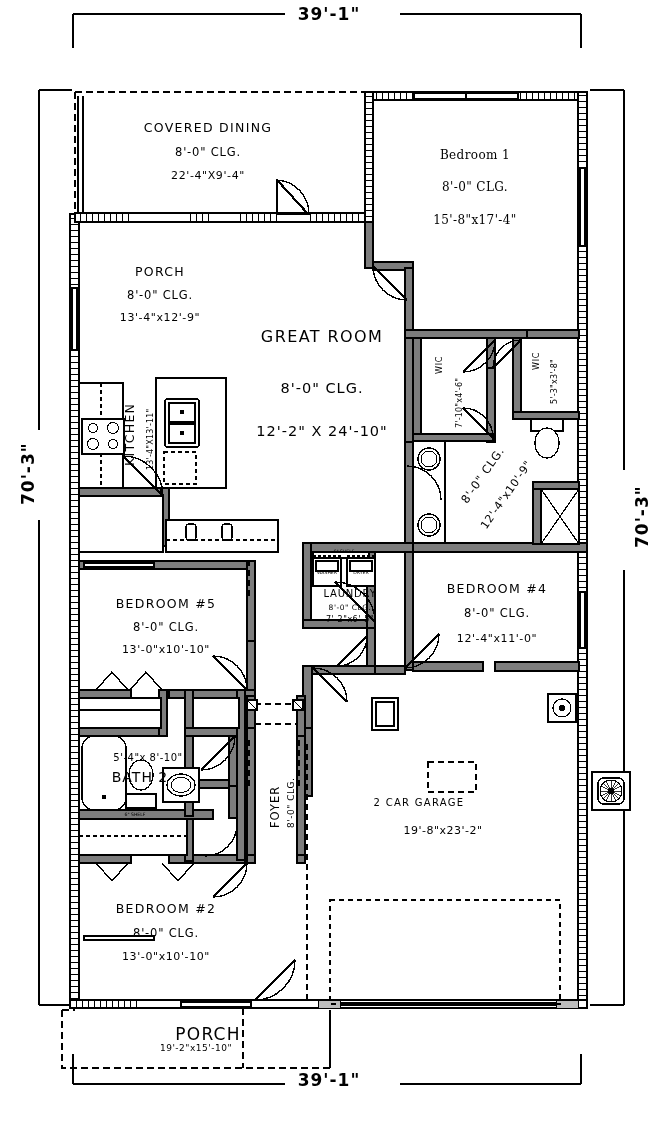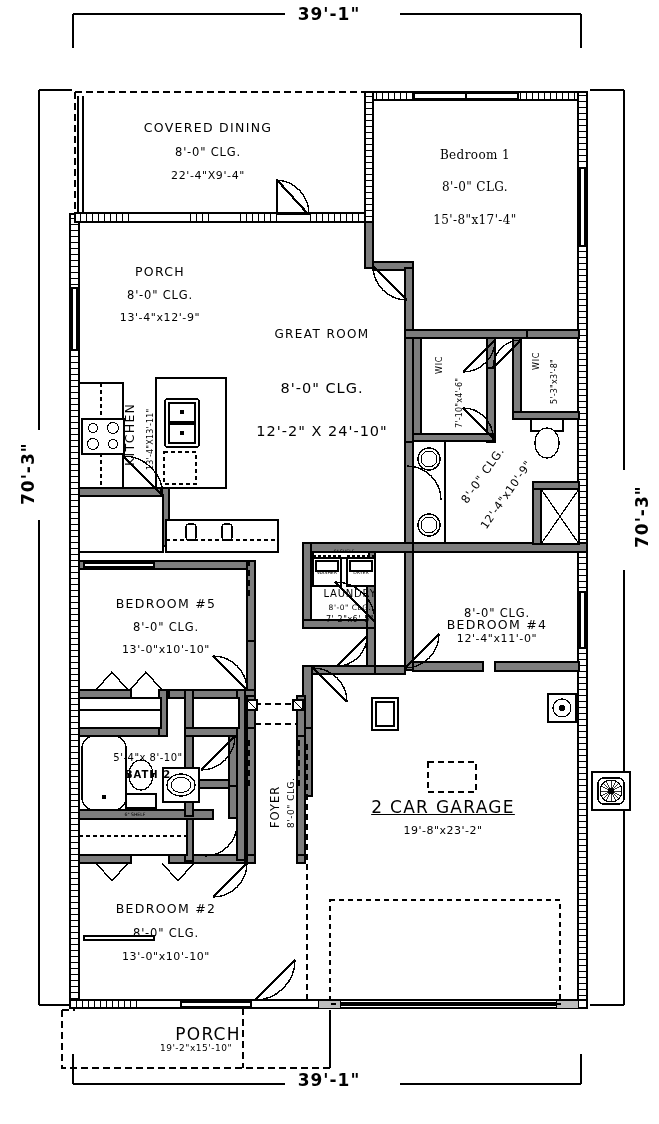--- a/index.html
+++ b/index.html
@@ -768,21 +768,21 @@
 
 <div class="txt rname ctr" style="left:160px;top:264px;">PORCH</div>
 <div class="txt rclg ctr" style="left:160px;top:288px;">8'-0" CLG.</div>
 <div class="txt rdim ctr" style="left:160px;top:311px;">13'-4"x12'-9"</div>
 
 
 <div class="txt rname rot90" style="left:122px;top:466px;">KITCHEN</div>
 <div class="txt small rot90" style="left:146px;top:470px;">13'-4"X13'-11"</div>
 
 
-<div class="txt ctr" style="left:322px;top:327px;font-size:12px;letter-spacing:1.4px;">GREAT ROOM</div>
+<div class="txt ctr" style="left:322px;top:327px;font-size:16px;letter-spacing:1.4px;">GREAT ROOM</div>
 <div class="txt ctr" style="left:322px;top:380px;font-size:14.5px;letter-spacing:1px;">8'-0" CLG.</div>
 <div class="txt ctr" style="left:322px;top:423px;font-size:14.5px;letter-spacing:1px;">12'-2" X 24'-10"</div>
 
 
 <div class="txt small rot90" style="left:435px;top:374px;letter-spacing:0.8px;">WIC</div>
 <div class="txt small rot90" style="left:455px;top:428px;">7'-10"x4'-6"</div>
 
 
 <div class="txt small rot90" style="left:532px;top:370px;letter-spacing:0.8px;">WIC</div>
 <div class="txt small rot90" style="left:550px;top:404px;">5'-3"x3'-8"</div>
@@ -798,35 +798,35 @@
 
 
 <div class="txt ctr" style="left:350px;top:588px;font-size:10px;letter-spacing:0.8px;">LAUNDRY</div>
 <div class="txt ctr" style="left:350px;top:603px;font-size:7.5px;">8'-0" CLG.</div>
 <div class="txt ctr" style="left:350px;top:615px;font-size:8px;">7'-2"x6'-5"</div>
 <div class="txt tiny ctr" style="left:327px;top:570px;">WASHER</div>
 <div class="txt tiny ctr" style="left:361px;top:570px;">DRYER</div>
 <div class="txt tiny ctr" style="left:344px;top:549px;">6" SHELF</div>
 
 
-<div class="txt rname ctr" style="left:497px;top:581px;margin-top:36px;">BEDROOM #4</div>
+<div class="txt rname ctr" style="left:497px;top:581px;">BEDROOM #4</div>
 <div class="txt rclg ctr" style="left:497px;top:606px;">8'-0" CLG.</div>
 <div class="txt rdim ctr" style="left:497px;top:632px;">12'-4"x11'-0"</div>
 
 
 <div class="txt ctr" style="left:148px;top:752px;font-size:10px;">5'-4"x 8'-10"</div>
-<div class="txt ctr" style="left:148px;top:769px;font-size:10px;letter-spacing:1px;font-weight:bold;">BATH 2</div>
+<div class="txt ctr" style="left:140px;top:769px;font-size:14px;letter-spacing:1px;">BATH 2</div>
 <div class="txt tiny ctr" style="left:135px;top:812px;">6" SHELF</div>
 
 
 <div class="txt rot90" style="left:268px;top:828px;font-size:11.5px;letter-spacing:1px;">FOYER</div>
 <div class="txt rot90" style="left:286px;top:828px;font-size:9px;">8'-0" CLG.</div>
 
 
-<div class="txt ctr" style="left:443px;top:797px;font-size:17px;letter-spacing:1.3px;text-decoration:underline;">2 CAR GARAGE</div>
+<div class="txt ctr" style="left:419px;top:797px;font-size:10px;letter-spacing:1.3px;">2 CAR GARAGE</div>
 <div class="txt ctr" style="left:443px;top:824px;font-size:11px;">19'-8"x23'-2"</div>
 
 
 <div class="txt rname ctr" style="left:166px;top:901px;text-align:right;">BEDROOM #2</div>
 <div class="txt rclg ctr" style="left:166px;top:926px;">8'-0" CLG.</div>
 <div class="txt rdim ctr" style="left:166px;top:950px;">13'-0"x10'-10"</div>
 
 
 <div class="txt ctr" style="left:208px;top:1024px;font-size:17px;letter-spacing:1.2px;">PORCH</div>
 <div class="txt ctr" style="left:196px;top:1043px;font-size:9px;">19'-2"x15'-10"</div>

